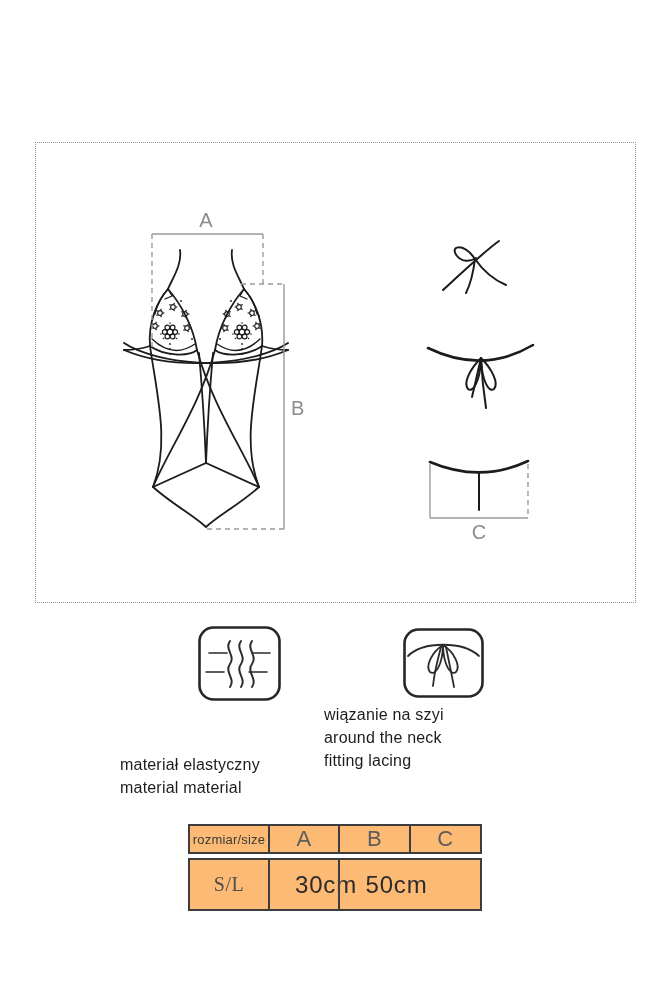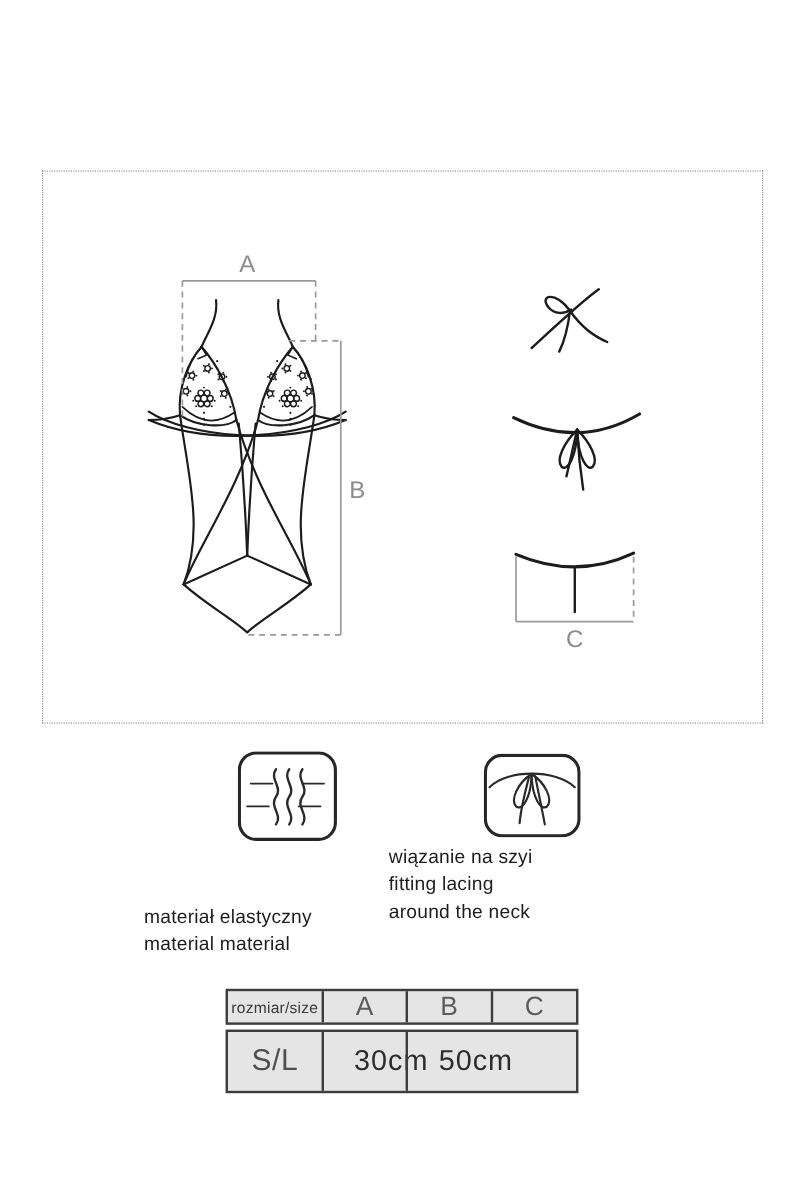--- a/index.html
+++ b/index.html
@@ -14,36 +14,36 @@
   .diagram-box svg{display:block;}
   .feature-icon{position:absolute;}
   .caption{
     position:absolute;text-align:left;color:#1d1d1d;
     font-size:16px;line-height:23px;letter-spacing:0.2px;
   }
   .caption-1{left:120px;top:724px;width:240px;margin-top:29px;}
   .caption-2{left:324px;top:703px;width:240px;}
   .size-table{position:absolute;left:188px;top:824px;width:294px;}
   .trow{
-    display:flex;border:2px solid #3d3d3d;box-sizing:border-box;background:#e5e5e5;
+    display:flex;border:2px solid #3d3d3d;box-sizing:border-box;background:#fdba74;
   }
   .trow.head{height:30px;}
   .trow.body{height:53px;margin-top:4px;}
   .tcell{
     display:flex;align-items:center;justify-content:center;
     box-sizing:border-box;
   }
   .tcell + .tcell{border-left:2px solid #3d3d3d;}
   .c0{width:78px;}
   .c1{width:70px;}
   .c2{width:71px;}
   .c3{width:75px;flex:1;}
   .hdr-label{font-size:13px;color:#3a3a3a;letter-spacing:0.2px;}
   .hdr-letter{font-size:22px;color:#5c5c5c;letter-spacing:0.5px;}
-  .cell-size{font-size:25px;color:#4f4f4f;letter-spacing:0.5px;}
+  .cell-size{font-size:20px;color:#4f4f4f;letter-spacing:0.5px;font-family:Liberation Serif, serif;}
   .cell-val{font-size:24px;color:#2c2c2c;letter-spacing:0.8px;padding-left:44px;}
 </style>
 </head>
 <body>
 
 <div class="page">
 
   <div class="diagram-box">
     <svg width="599" height="459" viewBox="0 0 599 459">
       <defs>
@@ -171,22 +171,22 @@
     <g stroke="#2a2a2a" fill="none" stroke-width="1.8" stroke-linecap="round">
       <path d="M5,28 C20,13 60,13 76,28"></path>
       <path d="M40,17 C29,24 22,38 27,44 C32,48 39,38 40,19"></path>
       <path d="M40,17 C51,24 58,38 53,44 C48,48 41,38 40,19"></path>
       <path d="M38,19 C34,34 31,47 30,58"></path>
       <path d="M43,19 C46,34 49,48 51,59"></path>
     </g>
   </svg>
   <div class="caption caption-2">
     <div>wiązanie na szyi</div>
+    <div>around the neck</div>
     <div>fitting lacing</div>
-    <div>around the neck</div>
   </div>
 
   <div class="size-table">
     <div class="trow head">
       <div class="tcell c0 hdr-label">rozmiar/size</div>
       <div class="tcell c1 hdr-letter">A</div>
       <div class="tcell c2 hdr-letter">B</div>
       <div class="tcell c3 hdr-letter">C</div>
     </div>
     <div class="trow body">

